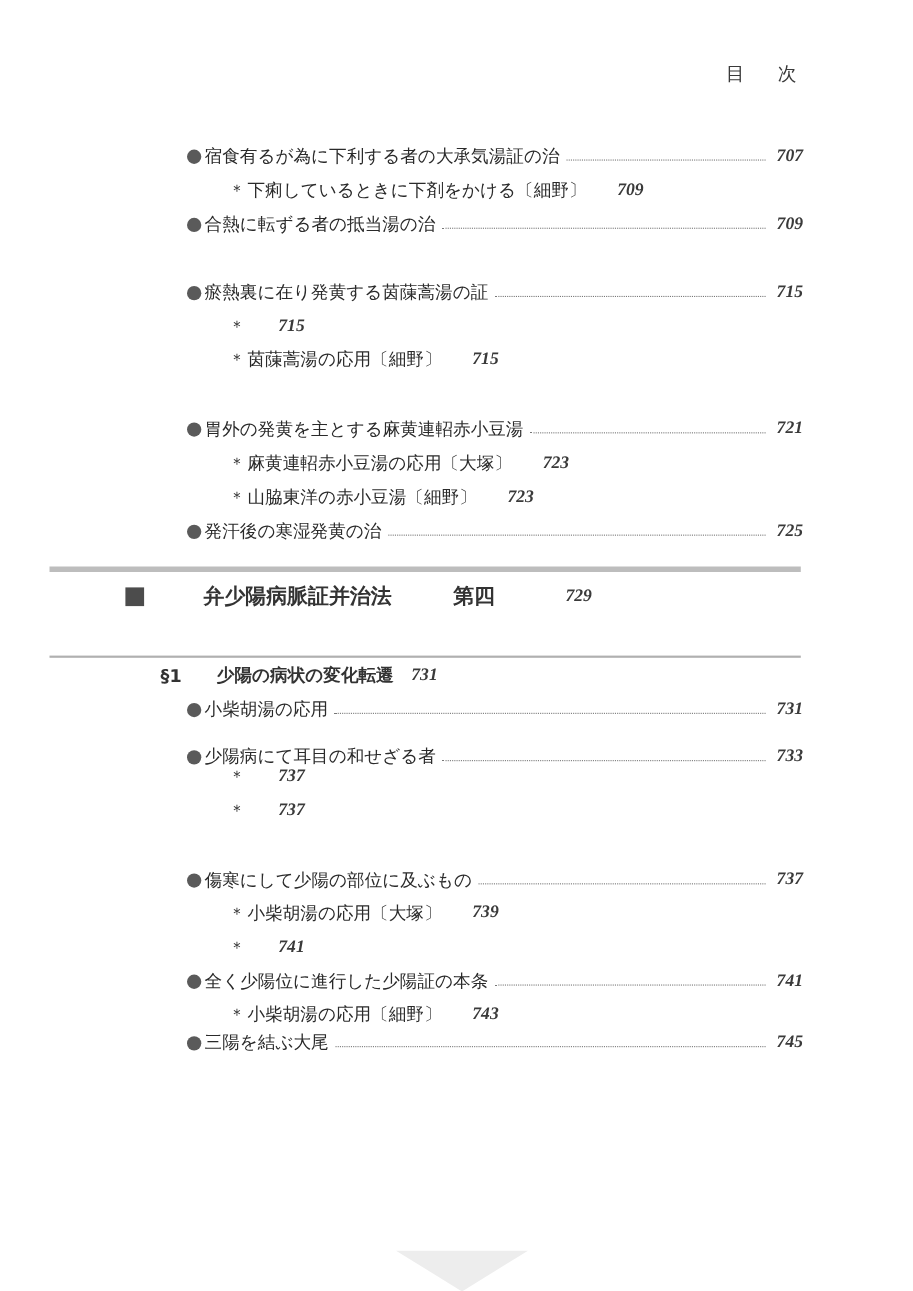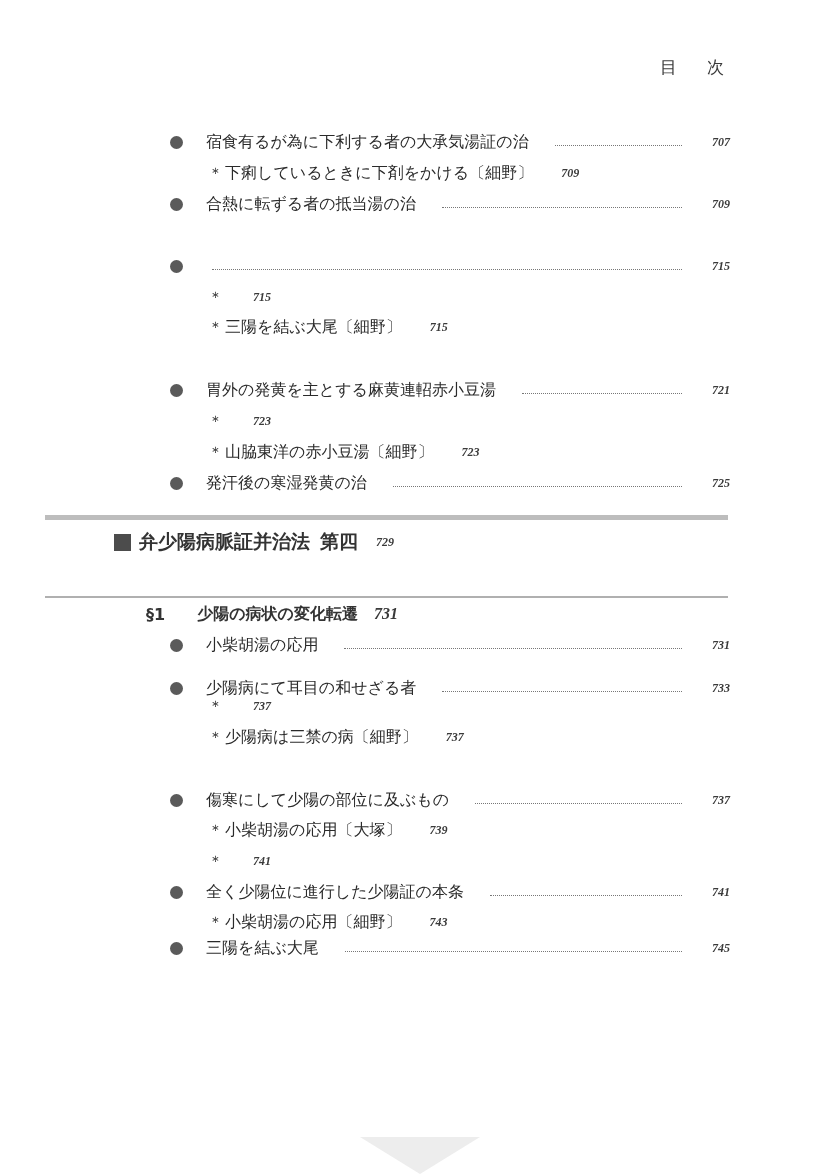--- a/index.html
+++ b/index.html
@@ -10,55 +10,55 @@
   }
   .header {
     position:absolute; top:56px; left:660px;
     font-size:17px; color:#3a3a3a;
   }
   .header span { position:absolute; white-space:nowrap; }
   .row {
     position:absolute; height:24px; display:flex; align-items:center;
     font-size:16px; white-space:nowrap;
   }
-  .main { left:170px; width:560px;gap:20px; }
+  .main { left:170px; width:560px; }
   .sub { left:208px; }
   .bullet {
     display:inline-block; width:13px; height:13px; border-radius:50%;
     background:#5a5a5a; margin-right:3px; flex:0 0 auto;
   }
   .star { margin-right:2px; font-size:15px; color:#333; }
   .leader {
     flex:1 1 auto; height:0; border-bottom:1px dotted #777;
     margin:6px 10px 0 6px; align-self:center;
   }
   .page {
     font-family:"Liberation Serif", "DejaVu Serif", serif;
-    font-style:italic; font-weight:bold; font-size:12px; color:#3a3a3a;
+    font-style:italic; font-weight:bold; font-size:16px; color:#3a3a3a;
   }
   .sub .page { margin-left:28px; }
   .thick-rule {
     position:absolute; left:45px; top:515px; width:683px; height:5px;
     background:#bdbdbd;
   }
   .thin-rule {
     position:absolute; left:45px; top:596px; width:683px; height:2px;
     background:#b0b0b0;
   }
   .chapter {
     position:absolute; left:114px; top:528px; height:28px;
     display:flex; align-items:center;
     font-family:"DejaVu Sans", "Liberation Sans", sans-serif;
-    font-size:19px; font-weight:bold; color:#333; white-space:nowrap;
+    font-size:19px; font-weight:bold; color:#333; white-space:nowrap;gap:46px;
   }
   .chapter .square {
     display:inline-block; width:17px; height:17px; background:#4c4c4c; margin-right:8px;
   }
   .chapter .num { margin-left:10px; }
-  .chapter .page { margin-left:18px; font-size:12px; font-weight:bold; }
+  .chapter .page { margin-left:18px; font-size:16px; font-weight:bold; }
   .section {
     position:absolute; left:146px; top:602px; height:24px;
     display:flex; align-items:center;
     font-family:"DejaVu Sans", "Liberation Sans", sans-serif;
     font-size:16px; font-weight:bold; color:#333; white-space:nowrap;
   }
   .section .sec-title { margin-left:32px; }
   .section .page { margin-left:16px; font-size:16px; }
   .footer-tab {
     position:absolute; left:360px; top:1137px; width:0; height:0;
@@ -87,40 +87,42 @@
       <span class="page">709</span>
     </div>
     <div class="row main" style="top: 192px;">
       <span class="bullet"></span>
       <span>合熱に転ずる者の抵当湯の治</span>
       <span class="leader"></span>
       <span class="page">709</span>
     </div>
     <div class="row main" style="top: 254px;">
       <span class="bullet"></span>
+      <span>瘀熱裏に在り発黄する茵蔯蒿湯の証</span>
       <span class="leader"></span>
       <span class="page">715</span>
     </div>
     <div class="row sub" style="top: 285px;">
       <span class="star">＊</span>
       <span class="page">715</span>
     </div>
     <div class="row sub" style="top: 315px;">
       <span class="star">＊</span>
-      <span>三陽を結ぶ大尾〔細野〕</span>
+      <span>茵蔯蒿湯の応用〔細野〕</span>
       <span class="page">715</span>
     </div>
     <div class="row main" style="top: 378px;">
       <span class="bullet"></span>
       <span>胃外の発黄を主とする麻黄連軺赤小豆湯</span>
       <span class="leader"></span>
       <span class="page">721</span>
     </div>
     <div class="row sub" style="top: 409px;">
       <span class="star">＊</span>
+      <span>麻黄連軺赤小豆湯の応用〔大塚〕</span>
       <span class="page">723</span>
     </div>
     <div class="row sub" style="top: 440px;">
       <span class="star">＊</span>
       <span>山脇東洋の赤小豆湯〔細野〕</span>
       <span class="page">723</span>
     </div>
     <div class="row main" style="top: 471px;">
       <span class="bullet"></span>
       <span>発汗後の寒湿発黄の治</span>
@@ -158,21 +160,20 @@
       <span>少陽病にて耳目の和せざる者</span>
       <span class="leader"></span>
       <span class="page">733</span>
     </div>
     <div class="row sub" style="top: 694px;">
       <span class="star">＊</span>
       <span class="page">737</span>
     </div>
     <div class="row sub" style="top: 725px;">
       <span class="star">＊</span>
-      <span>少陽病は三禁の病〔細野〕</span>
       <span class="page">737</span>
     </div>
     <div class="row main" style="top: 788px;">
       <span class="bullet"></span>
       <span>傷寒にして少陽の部位に及ぶもの</span>
       <span class="leader"></span>
       <span class="page">737</span>
     </div>
     <div class="row sub" style="top: 818px;">
       <span class="star">＊</span>

